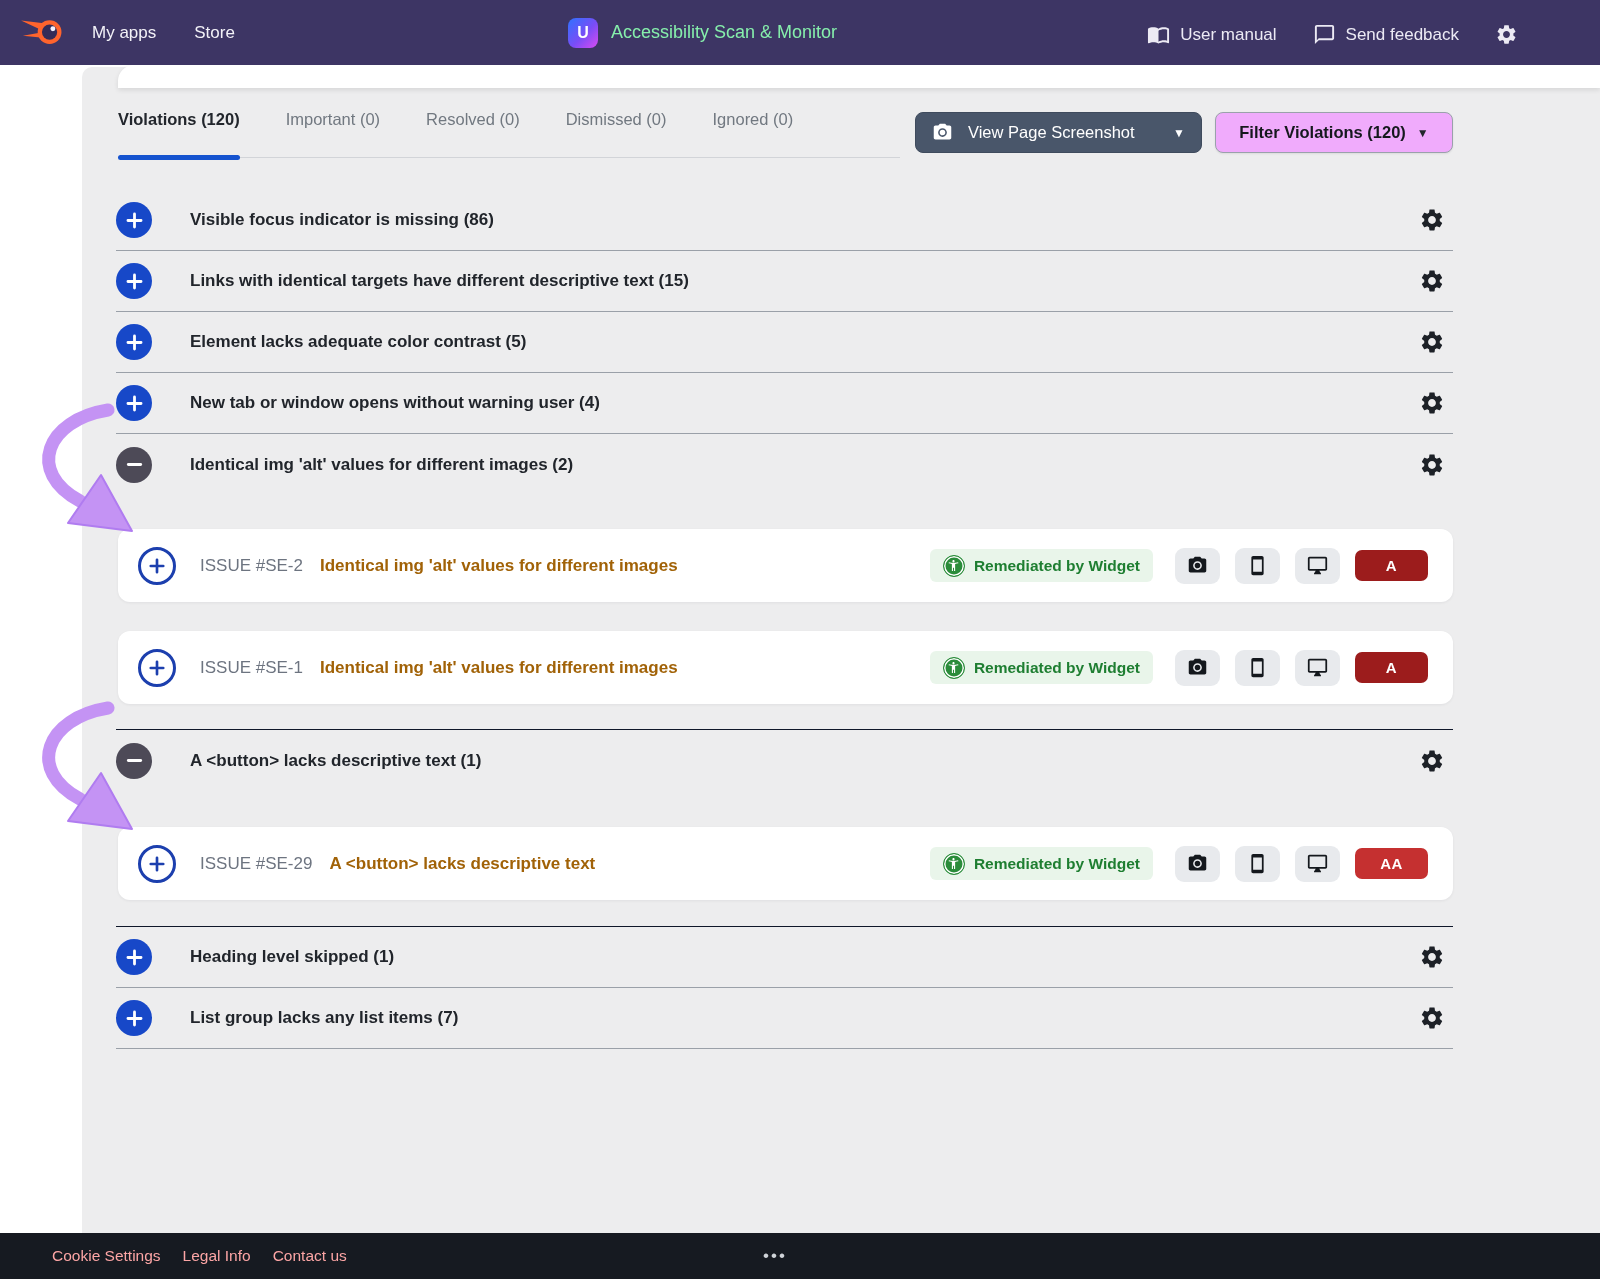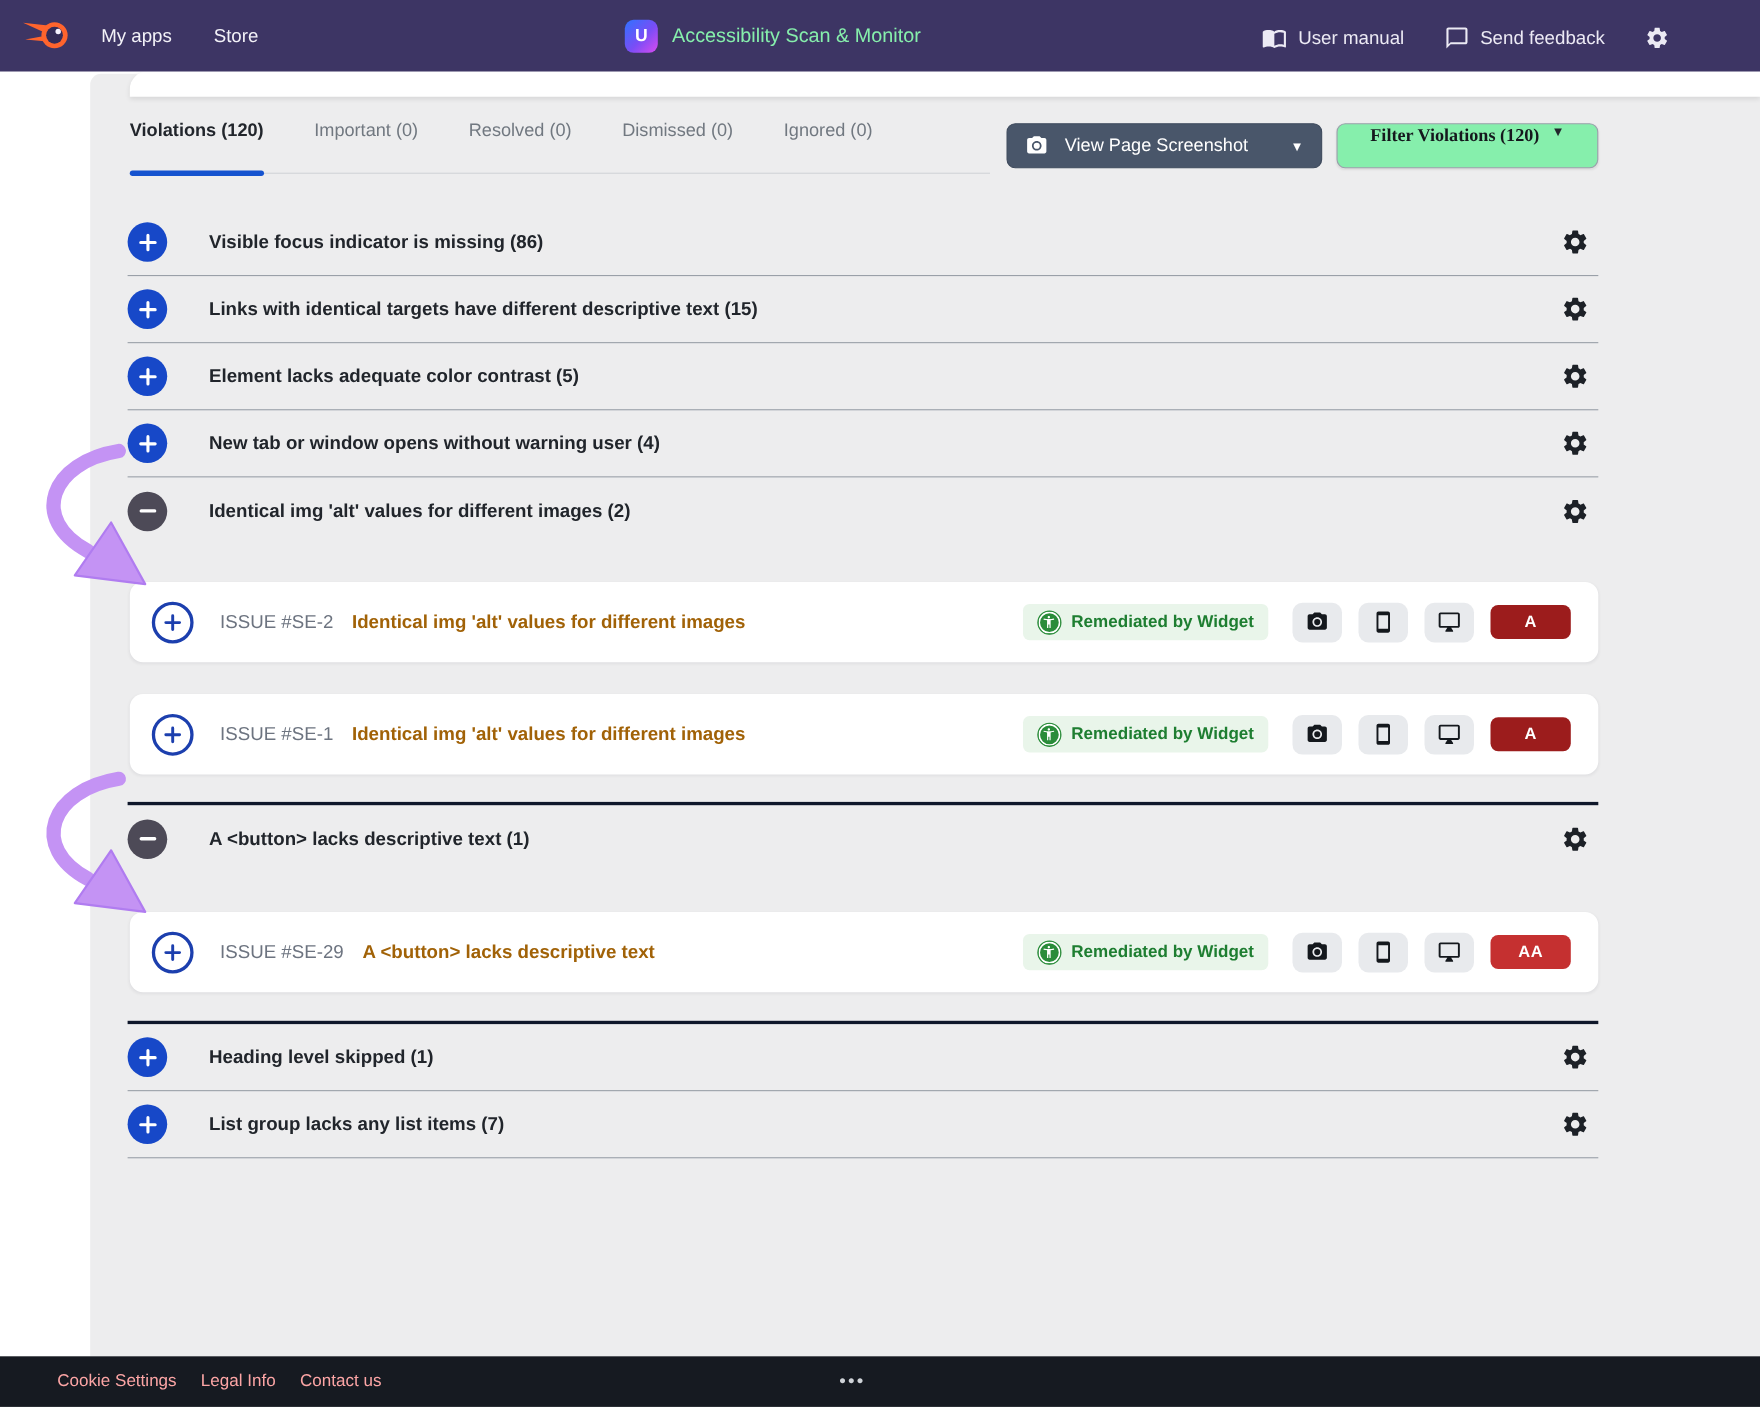--- a/index.html
+++ b/index.html
@@ -59,41 +59,41 @@
   .btn-screenshot {
     position:absolute; left:915px; top:112px; width:287px; height:41px;
     background:#49566a; border:1px solid #3f4b5d; border-radius:8px;
     display:flex; align-items:center; color:#ffffff; padding:0 16px; z-index:3;
   }
   .btn-screenshot .ic { width:21px; height:21px; }
   .btn-screenshot .lbl { font-size:16.5px; margin-left:15px; }
   .btn-screenshot .caret { margin-left:auto; font-size:12px; color:#ffffff; }
   .btn-filter {
     position:absolute; left:1215px; top:112px; width:238px; height:41px;
-    background:#86efac; border:1px solid #9aa1ab; border-radius:8px;
-    display:flex; align-items:flex-start; justify-content:center; gap:11px;
-    color:#15181d; z-index:3; box-shadow:0 1px 2px rgba(0,0,0,.08);font-family:Liberation Serif, serif;
+    background:#f0abfc; border:1px solid #9aa1ab; border-radius:8px;
+    display:flex; align-items:center; justify-content:center; gap:11px;
+    color:#15181d; z-index:3; box-shadow:0 1px 2px rgba(0,0,0,.08);
   }
   .btn-filter .lbl { font-size:16.5px; font-weight:700; }
   .btn-filter .caret { font-size:12px; color:#22262c; }
 
   
   .vlist { position:absolute; left:116px; top:190px; width:1337px; z-index:3; }
   .grow { display:flex; align-items:center; height:61px; padding-right:8px;gap:16px; }
   .grow.hr { border-bottom:1px solid #9aa0a8; }
   .exp { width:36px; height:36px; border-radius:50%; flex:0 0 auto;
          display:flex; align-items:center; justify-content:center; color:#fff; }
   .exp.plus  { background:#1748c8; }
   .exp.minus { background:#4d4a57; }
   .exp .ic { width:21px; height:21px; }
   .gtitle { margin-left:22px; font-size:17px; font-weight:700; color:#21252b; }
   .gearbtn { margin-left:auto; color:#1d2127; display:flex; }
   .gearbtn .ic { width:26px; height:26px; }
 
-  .issues { padding:34px 0 25px 0; border-bottom:3px solid #0f172a; }
+  .issues { padding:34px 0 25px 0; border-bottom:1px solid #0f172a; }
   .issues.second { padding:36px 0 26px 0; }
   .icard {
     height:73px; background:#ffffff; border-radius:12px; margin-left:2px;
     display:flex; align-items:center; padding:0 25px 0 20px;
     box-shadow:0 1px 3px rgba(16,20,30,.06);
   }
   .icard + .icard { margin-top:29px; }
   .iplus { width:38px; height:38px; border-radius:50%; border:3px solid #1c3fae;
            background:#fff; color:#1c3fae; flex:0 0 auto;
            display:flex; align-items:center; justify-content:center; }

